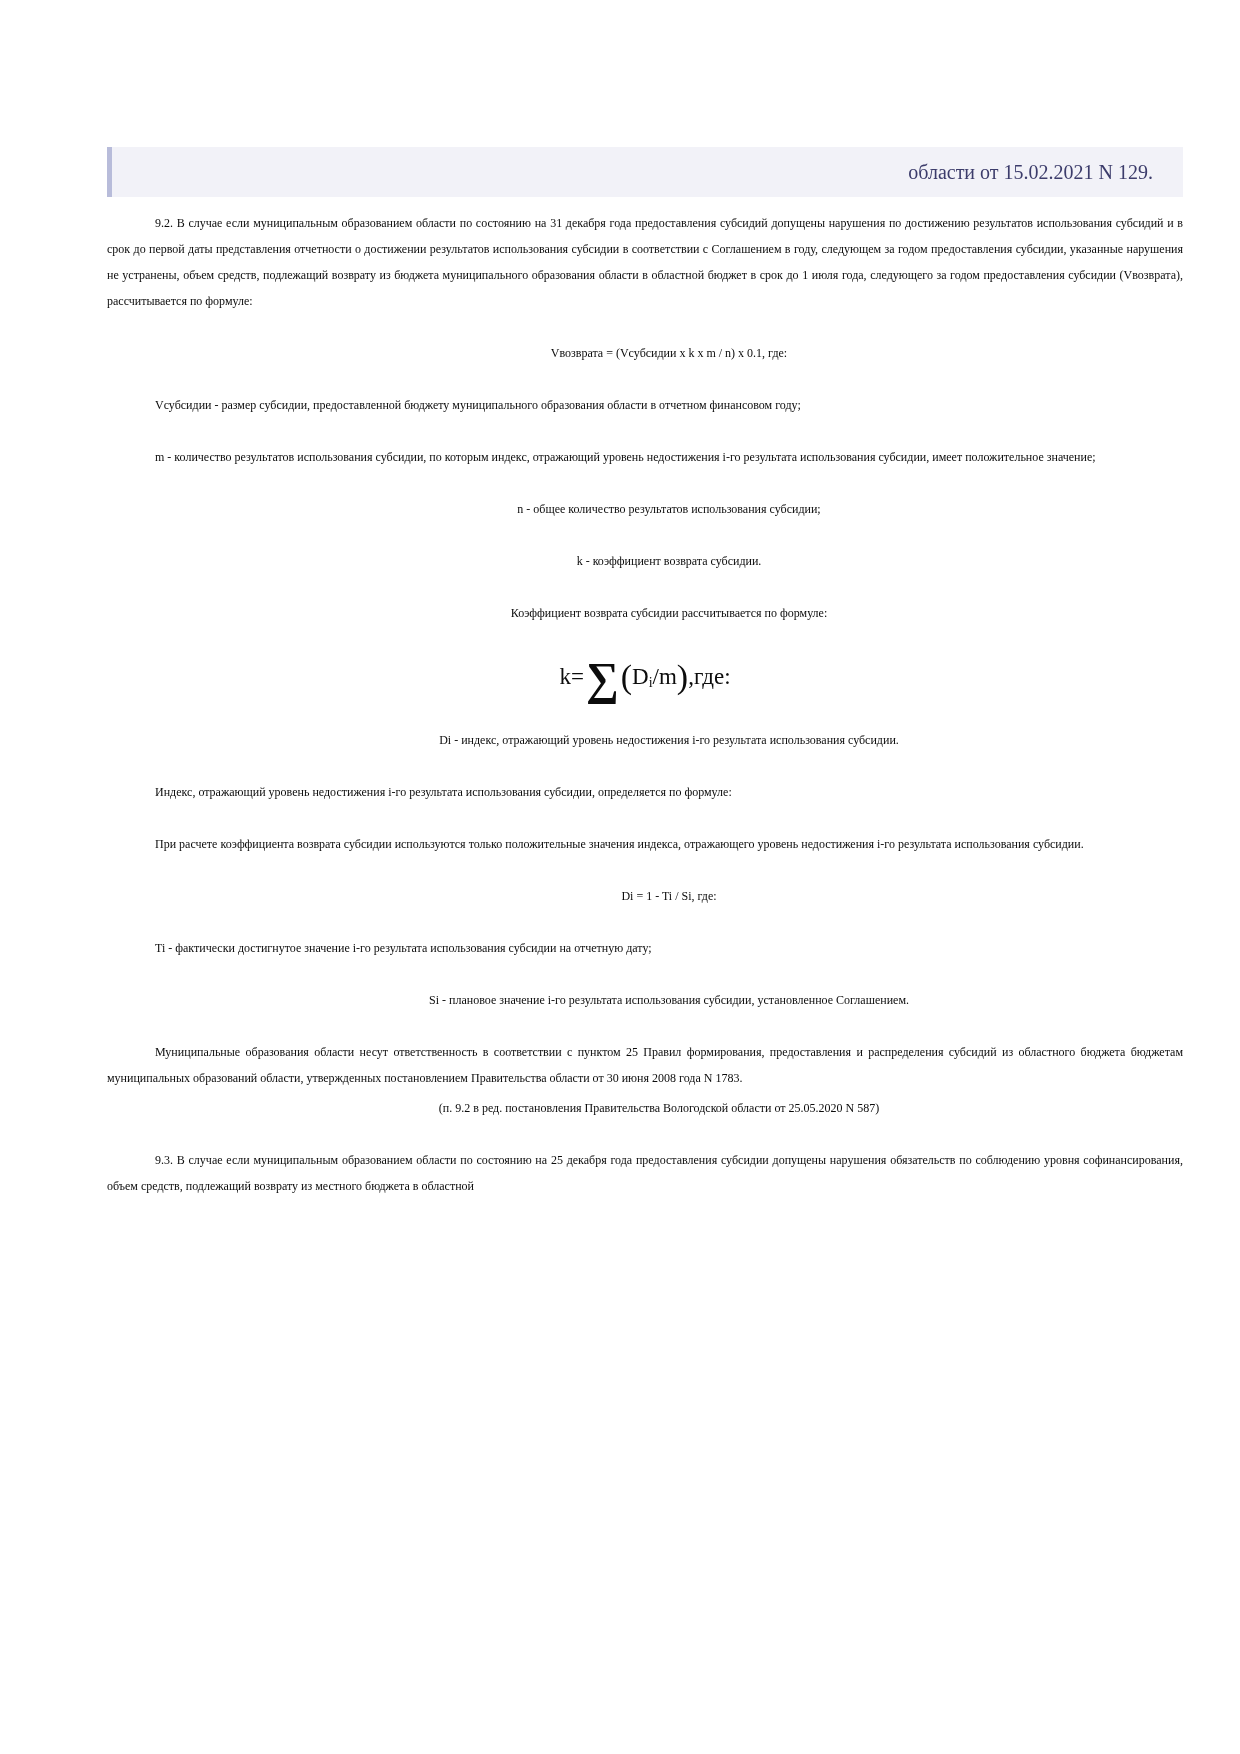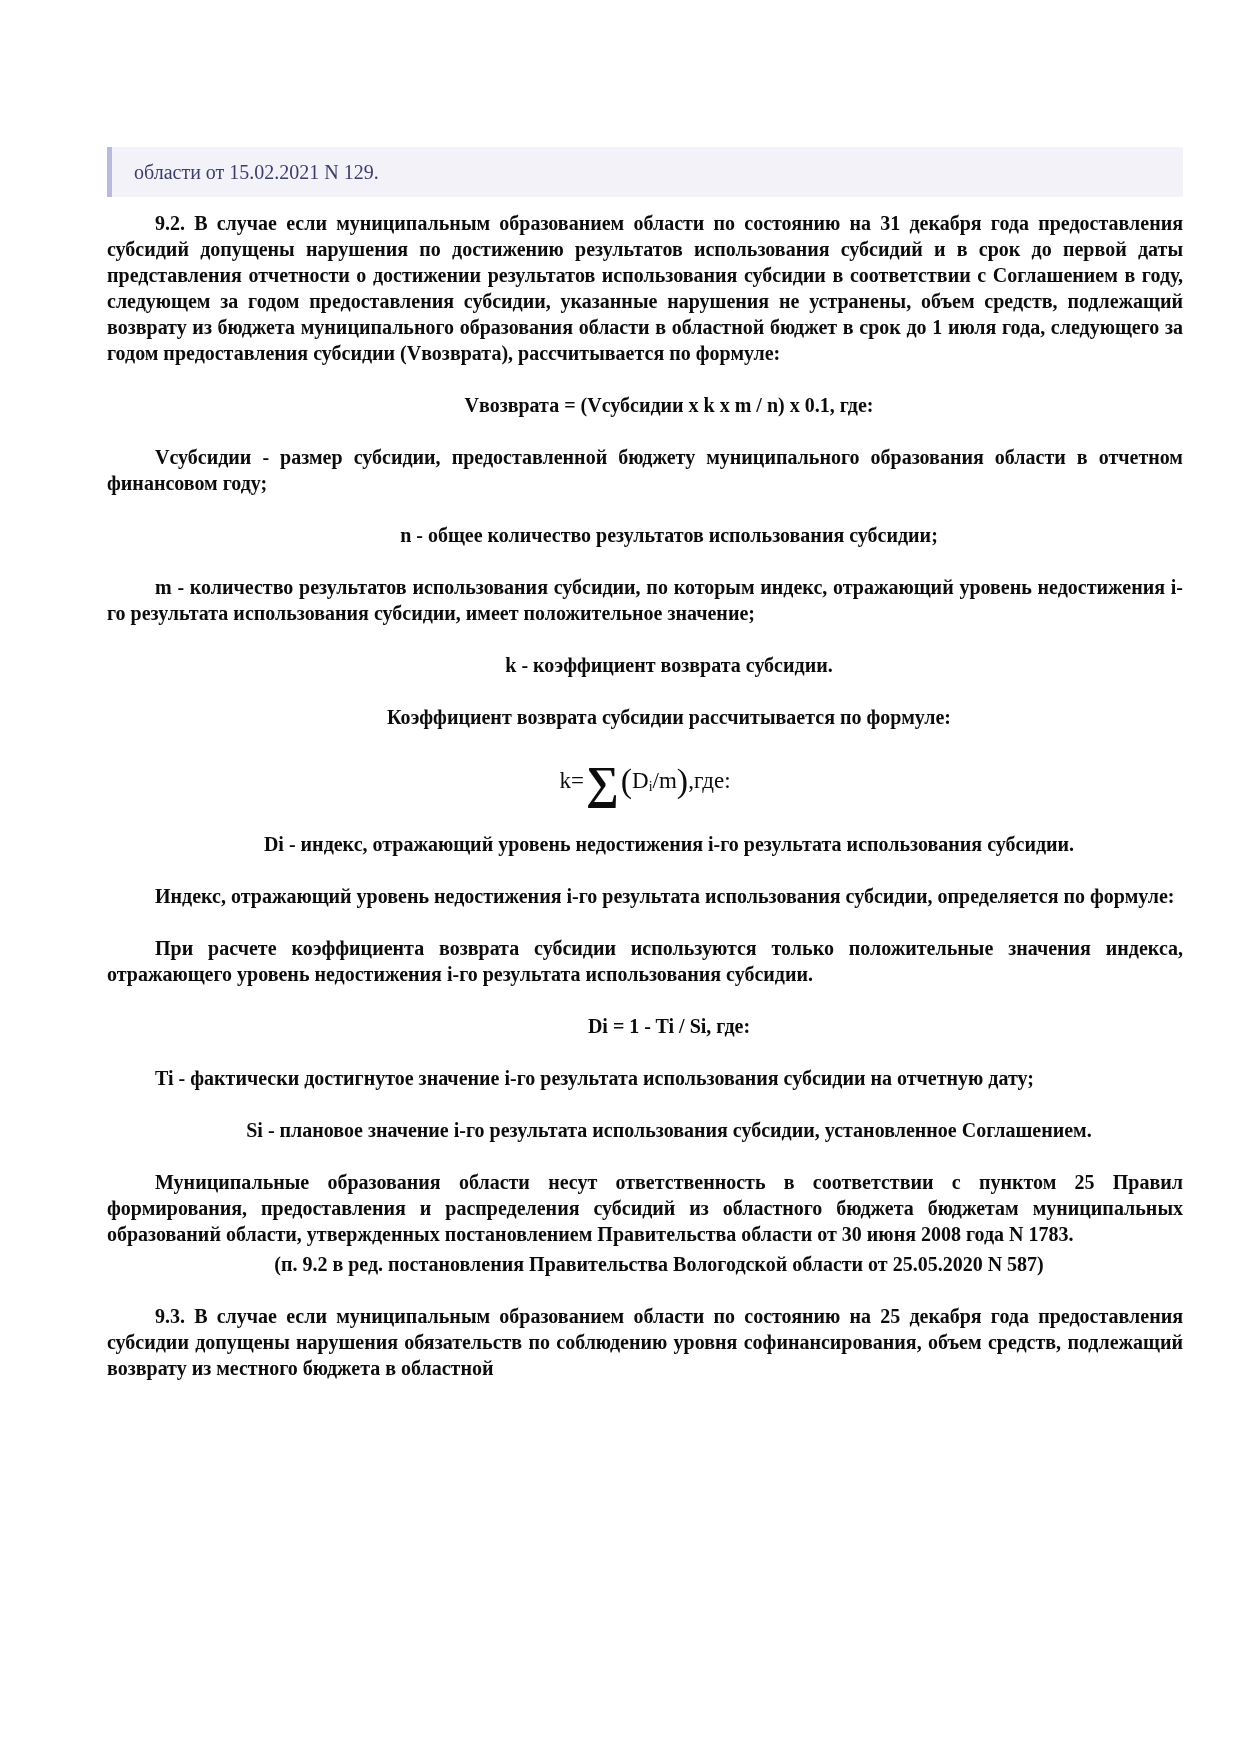--- a/index.html
+++ b/index.html
@@ -15,32 +15,32 @@
     overflow: hidden;
     color: #0c0c0c;
   }
 
   .quote-block {
     border-left: 5px solid #b8bcda;
     background: #f2f2f8;
     color: #3c3c6b;
     font-size: 20px;
     line-height: 26px;
-    padding: 12px 22px;
+    padding: 12px 30px;
     width: 100%;
+    text-align: right;
   }
 
   .para {
-    font-size: 20px;
+    font-size: 12px;
     line-height: 26px;
     text-align: justify;
     text-indent: 48px;
     margin-top: 26px;
     color: #0c0c0c;
-    font-weight: bold;
   }
   .para.first { margin-top: 13px; }
   .para.left { text-align: center; }
   .para.no-indent { text-indent: 0; margin-left: 28px; }
   .para.tight { margin-top: 4px; }
 
   .formula-center {
     margin: 30px 0;
     display: flex;
     justify-content: center;
@@ -78,23 +78,23 @@
   <div class="quote-block" style="background: rgb(242, 242, 248); border-left-color: rgb(184, 188, 218); color: rgb(60, 60, 107);">
     <span>области от 15.02.2021 N 129.</span>
   </div>
 
   <p class="para first">9.2. В случае если муниципальным образованием области по состоянию на 31 декабря года предоставления субсидий допущены нарушения по достижению результатов использования субсидий и в срок до первой даты представления отчетности о достижении результатов использования субсидии в соответствии с Соглашением в году, следующем за годом предоставления субсидии, указанные нарушения не устранены, объем средств, подлежащий возврату из бюджета муниципального образования области в областной бюджет в срок до 1 июля года, следующего за годом предоставления субсидии (Vвозврата), рассчитывается по формуле:</p>
 
   <p class="para left">Vвозврата = (Vсубсидии x k x m / n) x 0.1, где:</p>
 
   <p class="para">Vсубсидии - размер субсидии, предоставленной бюджету муниципального образования области в отчетном финансовом году;</p>
 
+  <p class="para">m - количество результатов использования субсидии, по которым индекс, отражающий уровень недостижения i-го результата использования субсидии, имеет положительное значение;</p>
+
   <p class="para left">n - общее количество результатов использования субсидии;</p>
-
-  <p class="para">m - количество результатов использования субсидии, по которым индекс, отражающий уровень недостижения i-го результата использования субсидии, имеет положительное значение;</p>
 
   <p class="para left">k - коэффициент возврата субсидии.</p>
 
   <p class="para left">Коэффициент возврата субсидии рассчитывается по формуле:</p>
 
   <div class="formula-center">
     <span class="f-term">k=</span>
     <span class="f-sigma">∑</span>
     <span class="f-paren">(</span>
     <span class="f-term">D</span>

